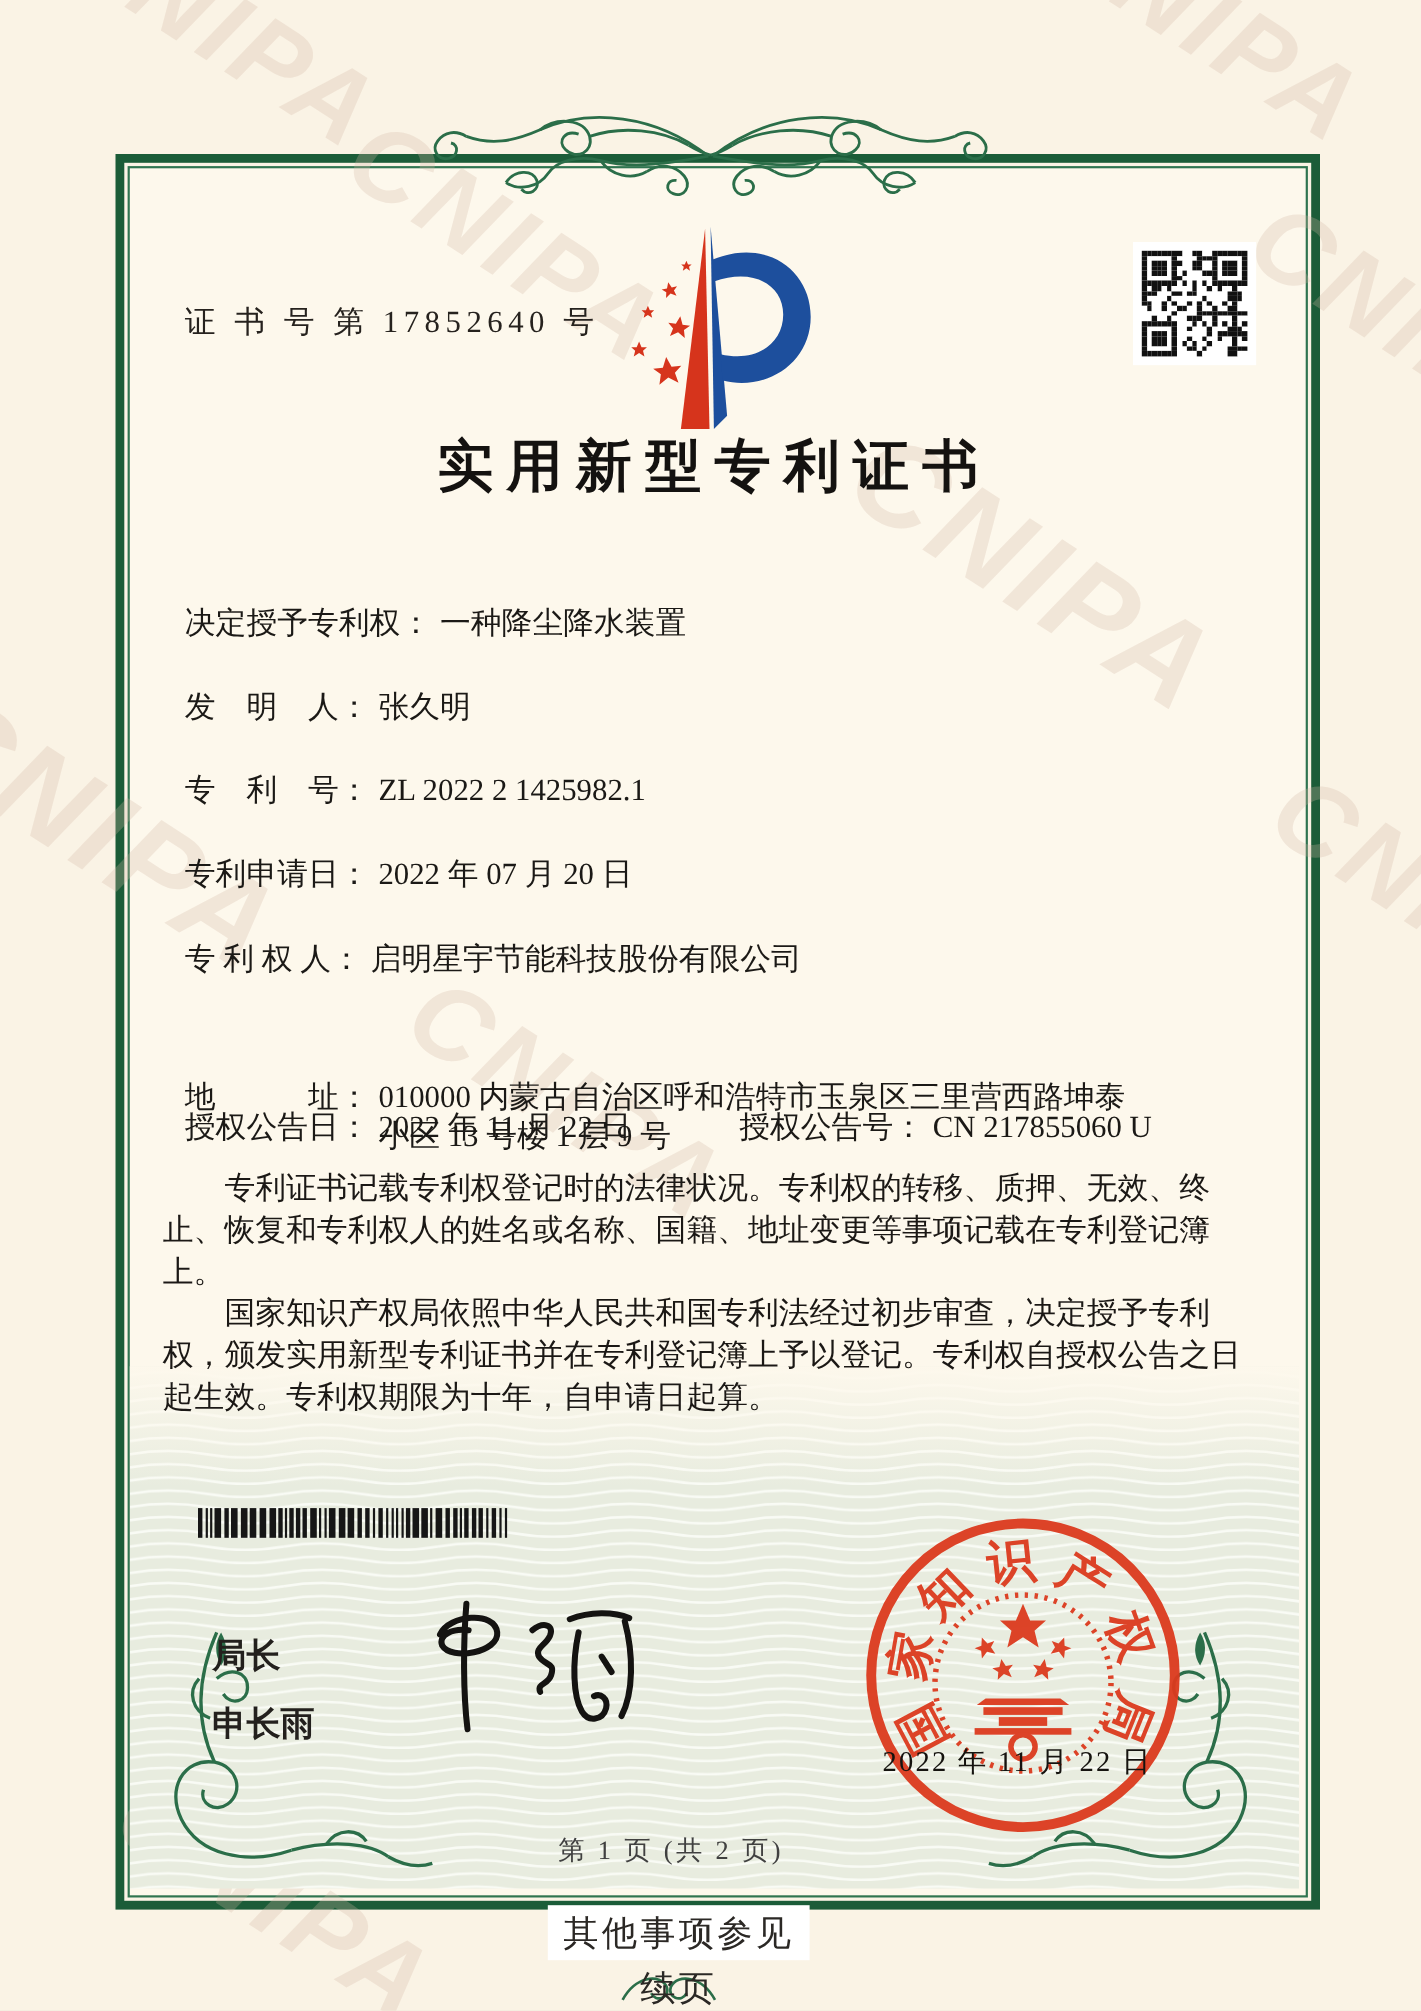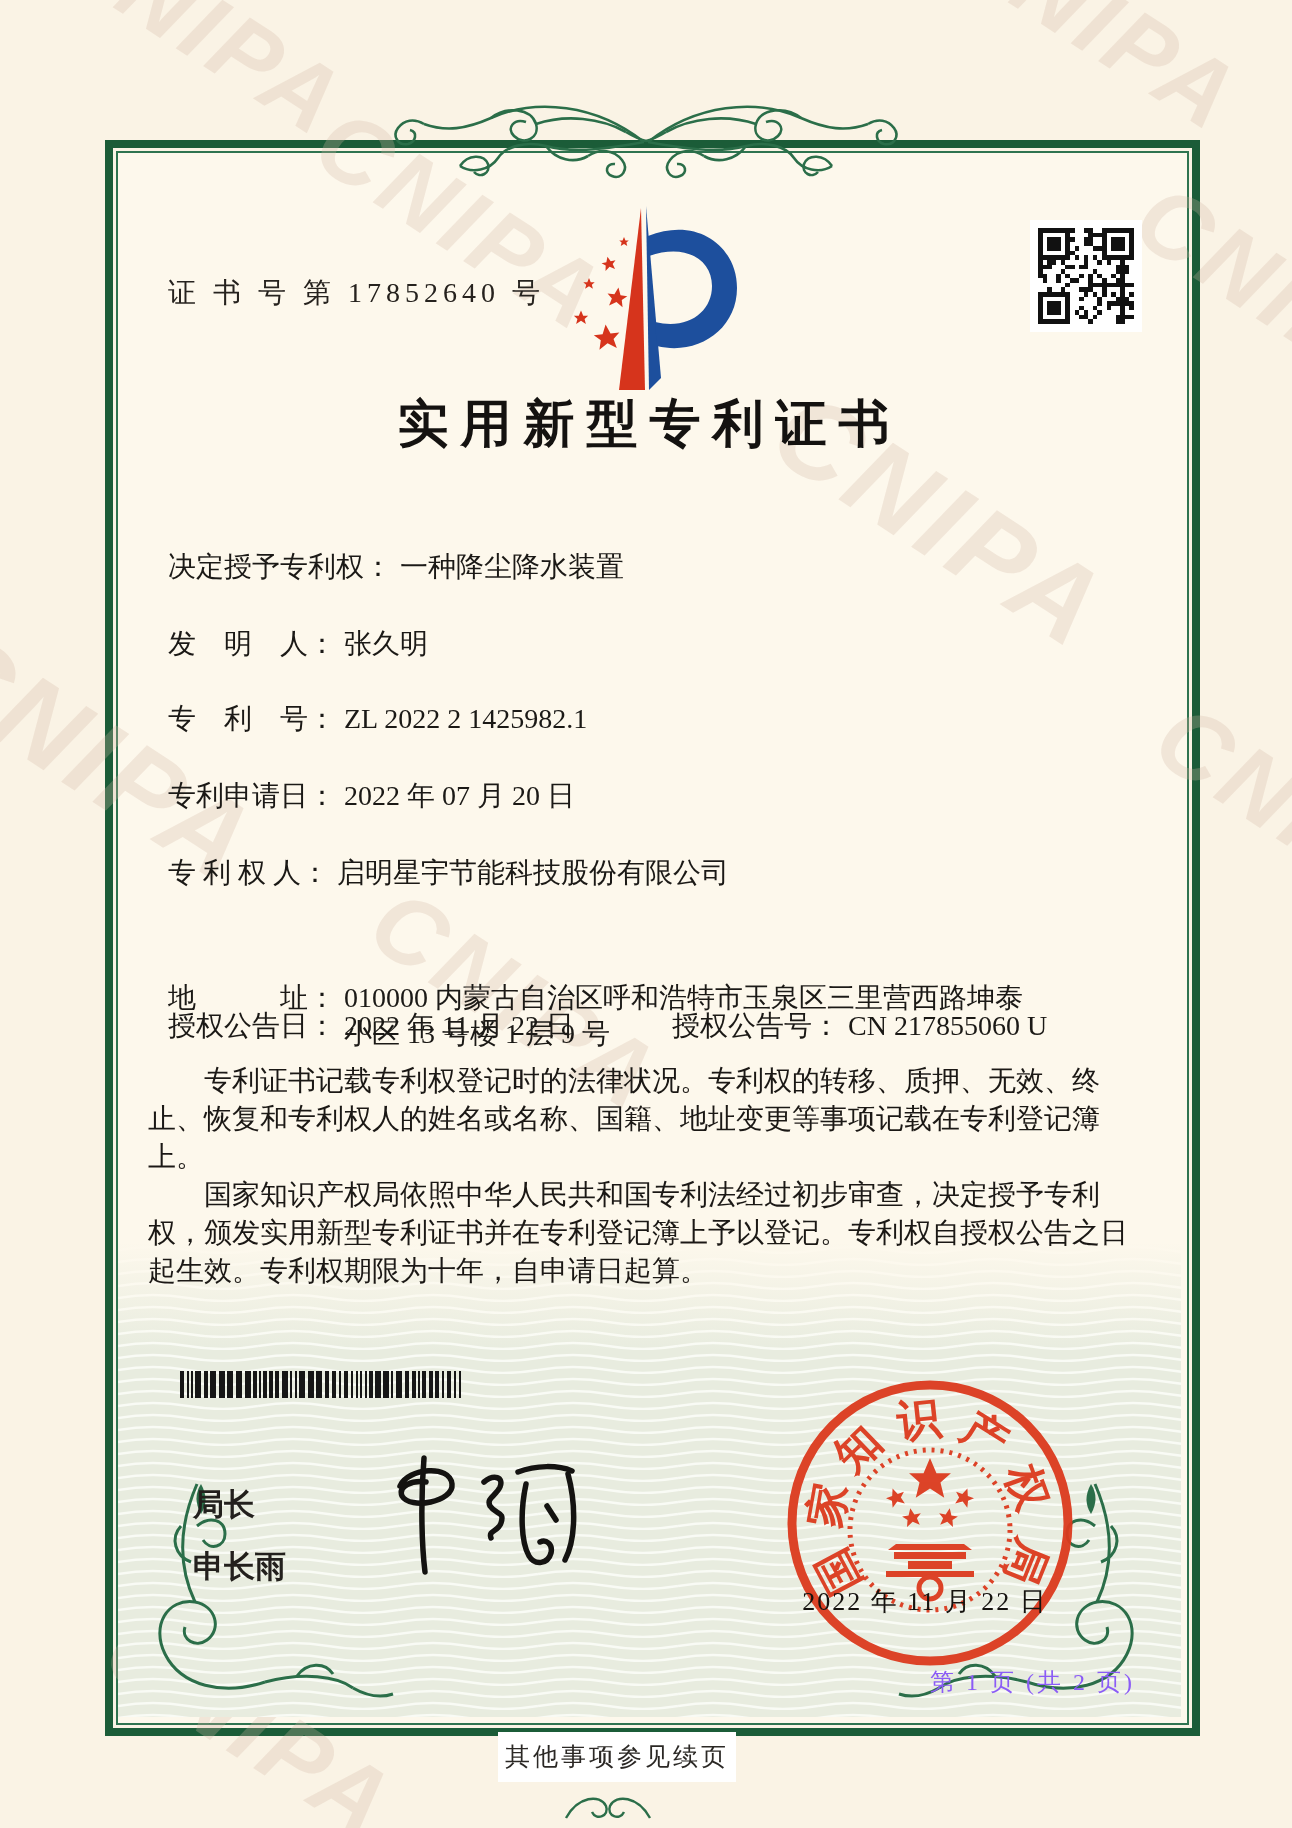--- a/index.html
+++ b/index.html
@@ -58,24 +58,24 @@
   .director-title{position:absolute;left:193px;top:1484px;z-index:3;
     font-family:"Liberation Sans","DejaVu Sans",sans-serif;font-weight:bold;font-size:31px;color:#23201d;}
   .director-name{position:absolute;left:193px;top:1534px;z-index:3;
     font-family:"Liberation Sans","DejaVu Sans",sans-serif;font-weight:bold;font-size:31px;color:#23201d;margin-top:12px;}
   .sig{position:absolute;left:372px;top:1444px;z-index:3;}
   
   .seal{position:absolute;left:775px;top:1368px;z-index:4;opacity:0.95;}
   .seal-date{position:absolute;left:800px;top:1584px;width:250px;text-align:center;z-index:5;
     font-size:26px;letter-spacing:2px;color:#15130f;}
   
-  .pageinfo{position:absolute;left:85px;top:1666px;width:1050px;text-align:right;z-index:3;
-    font-size:24px;letter-spacing:3px;color:#8b5cf6;}
+  .pageinfo{position:absolute;left:85px;top:1666px;width:1050px;text-align:center;z-index:3;
+    font-size:24px;letter-spacing:3px;color:#404040;}
   .footnote{position:absolute;left:498px;top:1732px;width:238px;height:50px;z-index:2;
-    background:#ffffff;text-align:center;line-height:50px;font-size:25px;letter-spacing:3px;color:#2b2825;}
+    background:#ffffff;text-align:center;line-height:50px;font-size:32px;letter-spacing:3px;color:#2b2825;}
   
   .top-flourish{position:absolute;left:386px;top:84px;z-index:2;}
   .bottom-orns{position:absolute;left:105px;top:1462px;z-index:2;pointer-events:none;}
   .mini-orn{position:absolute;left:558px;top:1788px;z-index:2;}
   .logo{position:absolute;left:545px;top:202px;z-index:2;}
 </style>
 </head>
 <body>
 
 <div class="page">

